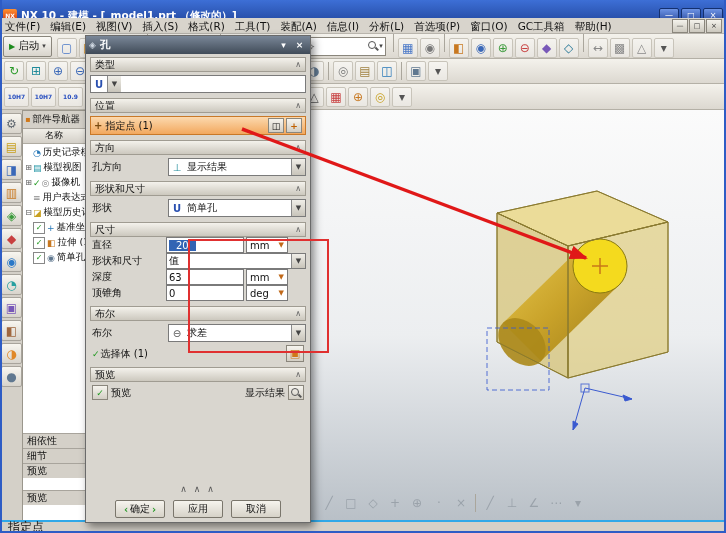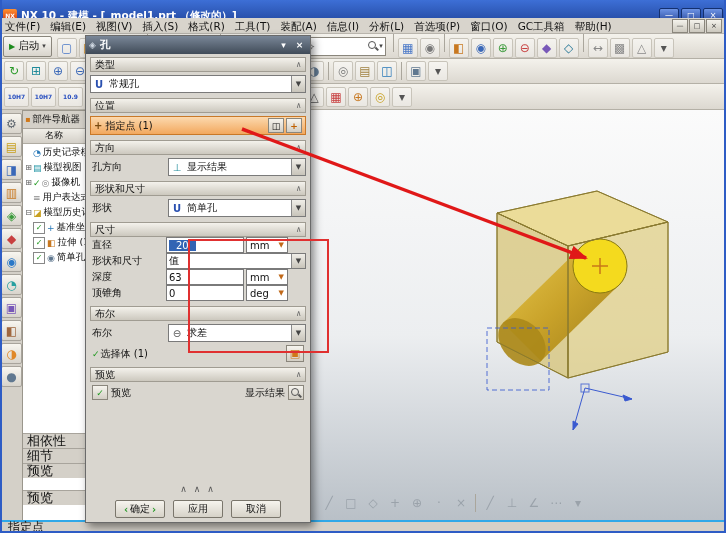--- a/index.html
+++ b/index.html
@@ -61,21 +61,21 @@
   .navcol{height:14px;background:linear-gradient(#f0eee8,#d4d0c8);border-bottom:1px solid #b0aca2;
     font-size:9px;display:flex;align-items:center;justify-content:space-between;padding:0 3px;flex-direction:column;}
   .sort{font-size:7px;color:#555;}
   .tree{flex:1;background:#fff;overflow:hidden;padding-top:1px;}
   .trow{height:15px;display:flex;align-items:center;font-size:9.5px;white-space:nowrap;overflow:hidden;padding-left:1px;}
   .exp{width:9px;font-size:8px;color:#555;flex:none;text-align:center;}
   .ni{font-size:9px;margin-right:2px;flex:none;}
   .cb{width:10px;height:10px;border:1px solid #888;background:#fff;font-size:8px;color:#1f9a1f;
     display:inline-flex;align-items:center;justify-content:center;margin-right:2px;flex:none;}
   .gcheck{color:#1f9a1f;font-size:9px;margin-right:1px;flex:none;}
-  .phead{height:14px;background:#d4d0c8;border-top:1px solid #a8a49c;font-size:13px;
+  .phead{height:14px;background:#d4d0c8;border-top:1px solid #a8a49c;font-size:10px;
     display:flex;align-items:center;padding-left:4px;}
   .pbody{background:#fff;height:12px;}
   .pbody2{background:#fff;flex:none;height:16px;}
   
   .viewport{position:absolute;left:86px;top:110px;width:638px;height:410px;
     background:linear-gradient(180deg,#fbfbfb 0%,#eceef0 55%,#b9c0c7 100%);z-index:5;}
   .modelsvg{position:absolute;left:0;top:0;width:726px;height:533px;z-index:10;pointer-events:none;}
   .snapbar{position:absolute;left:318px;top:493px;height:20px;display:flex;align-items:center;z-index:15;}
   .snapbar .ticon{border-color:transparent;background:transparent;color:#9aa2aa;}
   
@@ -83,21 +83,21 @@
     border:1px solid #6a6a6a;box-shadow:3px 4px 8px rgba(0,0,0,.45);z-index:40;
     display:flex;flex-direction:column;box-sizing:border-box;}
   .dlg-title{height:18px;background:linear-gradient(#7a8798,#404b58);color:#fff;display:flex;
     align-items:center;font-size:10.5px;font-weight:bold;padding:0 3px;flex:none;}
   .dlg-ticon{font-size:9px;margin-right:4px;color:#cfd8e2;}
   .dlg-sp{flex:1;}
   .dlg-btn{width:15px;height:14px;display:flex;align-items:center;justify-content:center;
     font-size:9px;color:#fff;margin-left:1px;}
   .dlg-body{flex:1;padding:3px 4px 4px;display:flex;flex-direction:column;overflow:hidden;}
   .sec{height:15px;flex:none;background:linear-gradient(#f4f2ec,#ccc8be);border:1px solid #a09c92;
-    display:flex;align-items:center;justify-content:space-between;padding:0 4px;font-size:10px;margin-top:5px;box-sizing:border-box;font-family:Liberation Mono, monospace;}
+    display:flex;align-items:center;justify-content:space-between;padding:0 4px;font-size:10px;margin-top:5px;box-sizing:border-box;}
   .sec.first{margin-top:0;}
   .caret{color:#666;font-size:8px;}
   .combo{height:18px;flex:none;background:#fff;border:1px solid #7a7a7a;display:flex;align-items:center;
     font-size:10px;margin-top:3px;box-sizing:border-box;}
   .combo.inline{margin-top:0;flex:1;}
   .cicon{width:16px;text-align:center;font-size:10px;flex:none;}
   .cicon.u{color:#2a50b0;font-weight:bold;}
   .cicon.perp{color:#1f8a9a;}
   .cicon.sub{color:#555;}
   .cval{flex:1;padding-left:2px;overflow:hidden;white-space:nowrap;}
@@ -374,21 +374,20 @@
     <span class="dlg-btn">▾</span>
     <span class="dlg-btn">×</span>
   </div>
   <div class="dlg-body">
     <div class="sec first">
       <span>类型</span>
       <span class="caret">∧</span>
     </div>
     <div class="combo">
       <span class="cicon u">U</span>
-      <span class="cval">常规孔</span>
       <span class="dbtn">▼</span>
     </div>
 
     <div class="sec">
       <span>位置</span>
       <span class="caret">∧</span>
     </div>
     <div class="prow">
       <span class="picon">+</span>
       <span>指定点 (1)</span>

